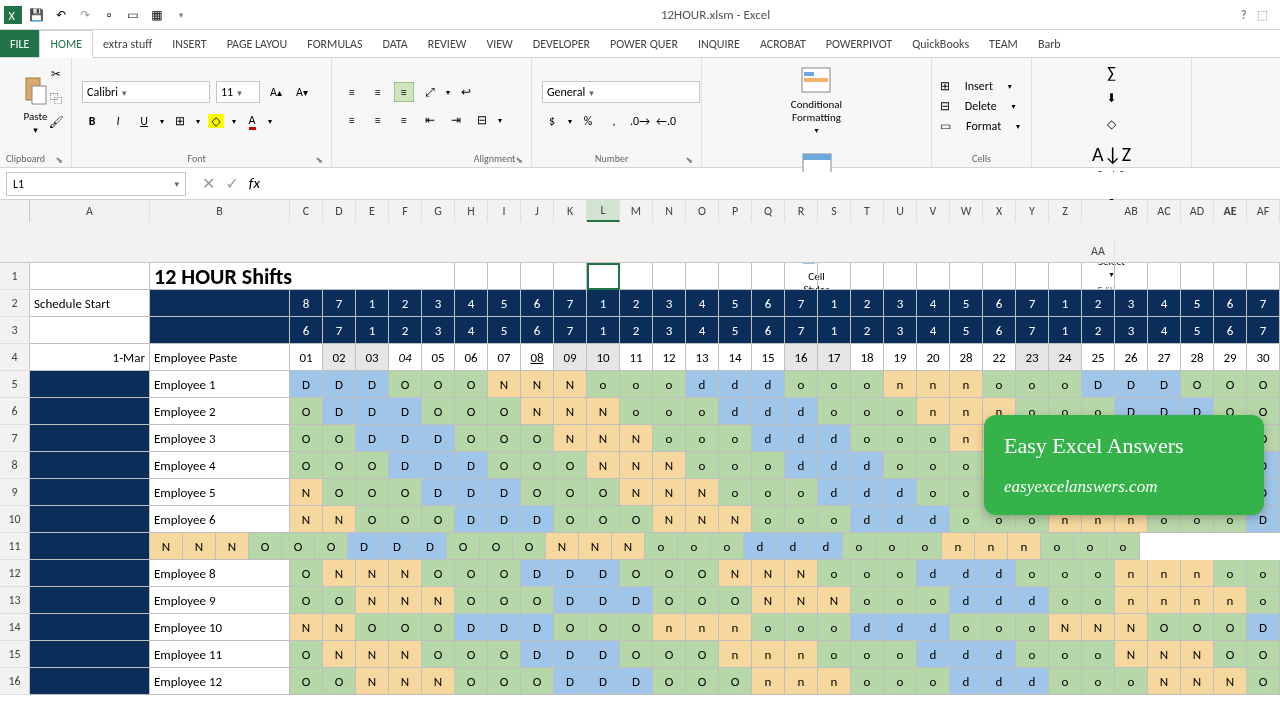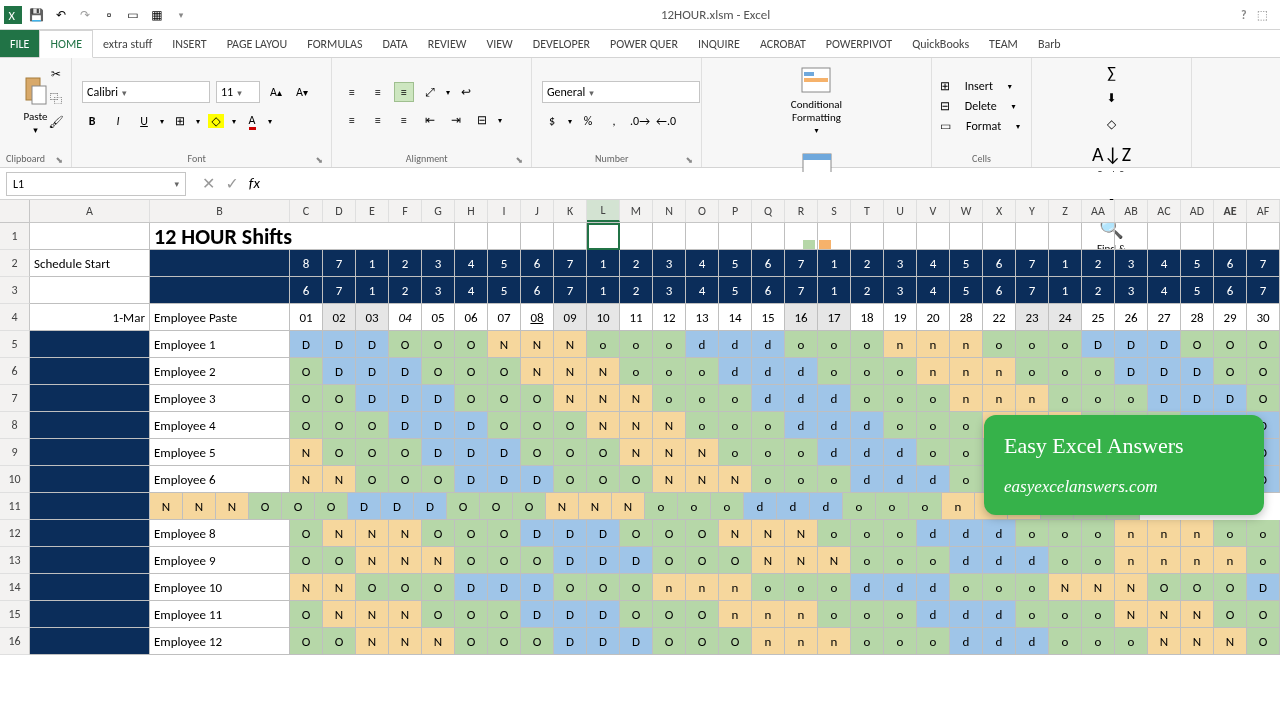--- a/index.html
+++ b/index.html
@@ -187,21 +187,21 @@
         <span class="btn-sm">≡</span>
         <span class="btn-sm">≡</span>
         <span class="btn-sm">≡</span>
         <span class="btn-sm">⇤</span>
         <span class="btn-sm">⇥</span>
         <span class="btn-sm">⊟</span>
           <span style="font-size:8px">▾</span>
       </div>
     </div>
     <div style="display:flex;justify-content:space-between">
-        <span class="rg-label" style="width:100%;text-align:center">Alignment</span>
+        <span class="rg-label" style="width:100%;text-align:right">Alignment</span>
         <span class="dialog-launch">⬊</span>
       </div>
   </div>
 
   <div class="ribbon-group" style="width:170px">
     <div class="rg-body" style="align-items:flex-start;gap:8px;padding:2px 4px">
       <div class="combo" style="width:158px">
           <span>General</span>
           <span class="dd">▾</span>
         </div>
@@ -323,21 +323,21 @@
       <div class="colh" style="width: 33px;">Q</div>
       <div class="colh" style="width: 33px;">R</div>
       <div class="colh" style="width: 33px;">S</div>
       <div class="colh" style="width: 33px;">T</div>
       <div class="colh" style="width: 33px;">U</div>
       <div class="colh" style="width: 33px;">V</div>
       <div class="colh" style="width: 33px;">W</div>
       <div class="colh" style="width: 33px;">X</div>
       <div class="colh" style="width: 33px;">Y</div>
       <div class="colh" style="width: 33px;">Z</div>
-      <div class="colh" style="width: 33px;">AA</div>
+      <div class="colh" style="width: 33px; margin-top: 40px;">AA</div>
       <div class="colh" style="width: 33px;">AB</div>
       <div class="colh" style="width: 33px;">AC</div>
       <div class="colh" style="width: 33px;">AD</div>
       <div class="colh" style="width: 33px; font-weight: bold;">AE</div>
       <div class="colh" style="width: 33px;">AF</div>
     </div>
   <div id="gridrows">
       <div class="row">
         <div class="rowh" style="height: 27px;">1</div>
         <div class="cell " style="width: 120px;"></div>

